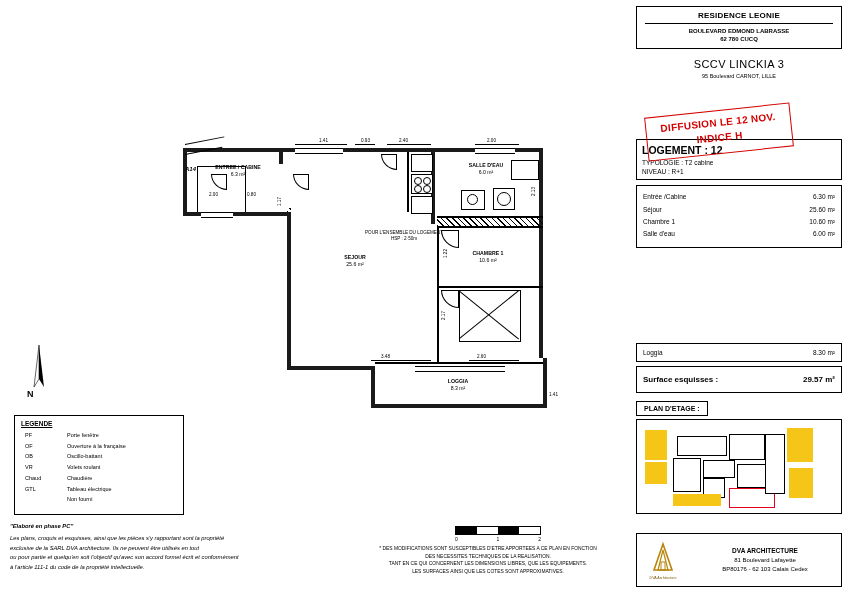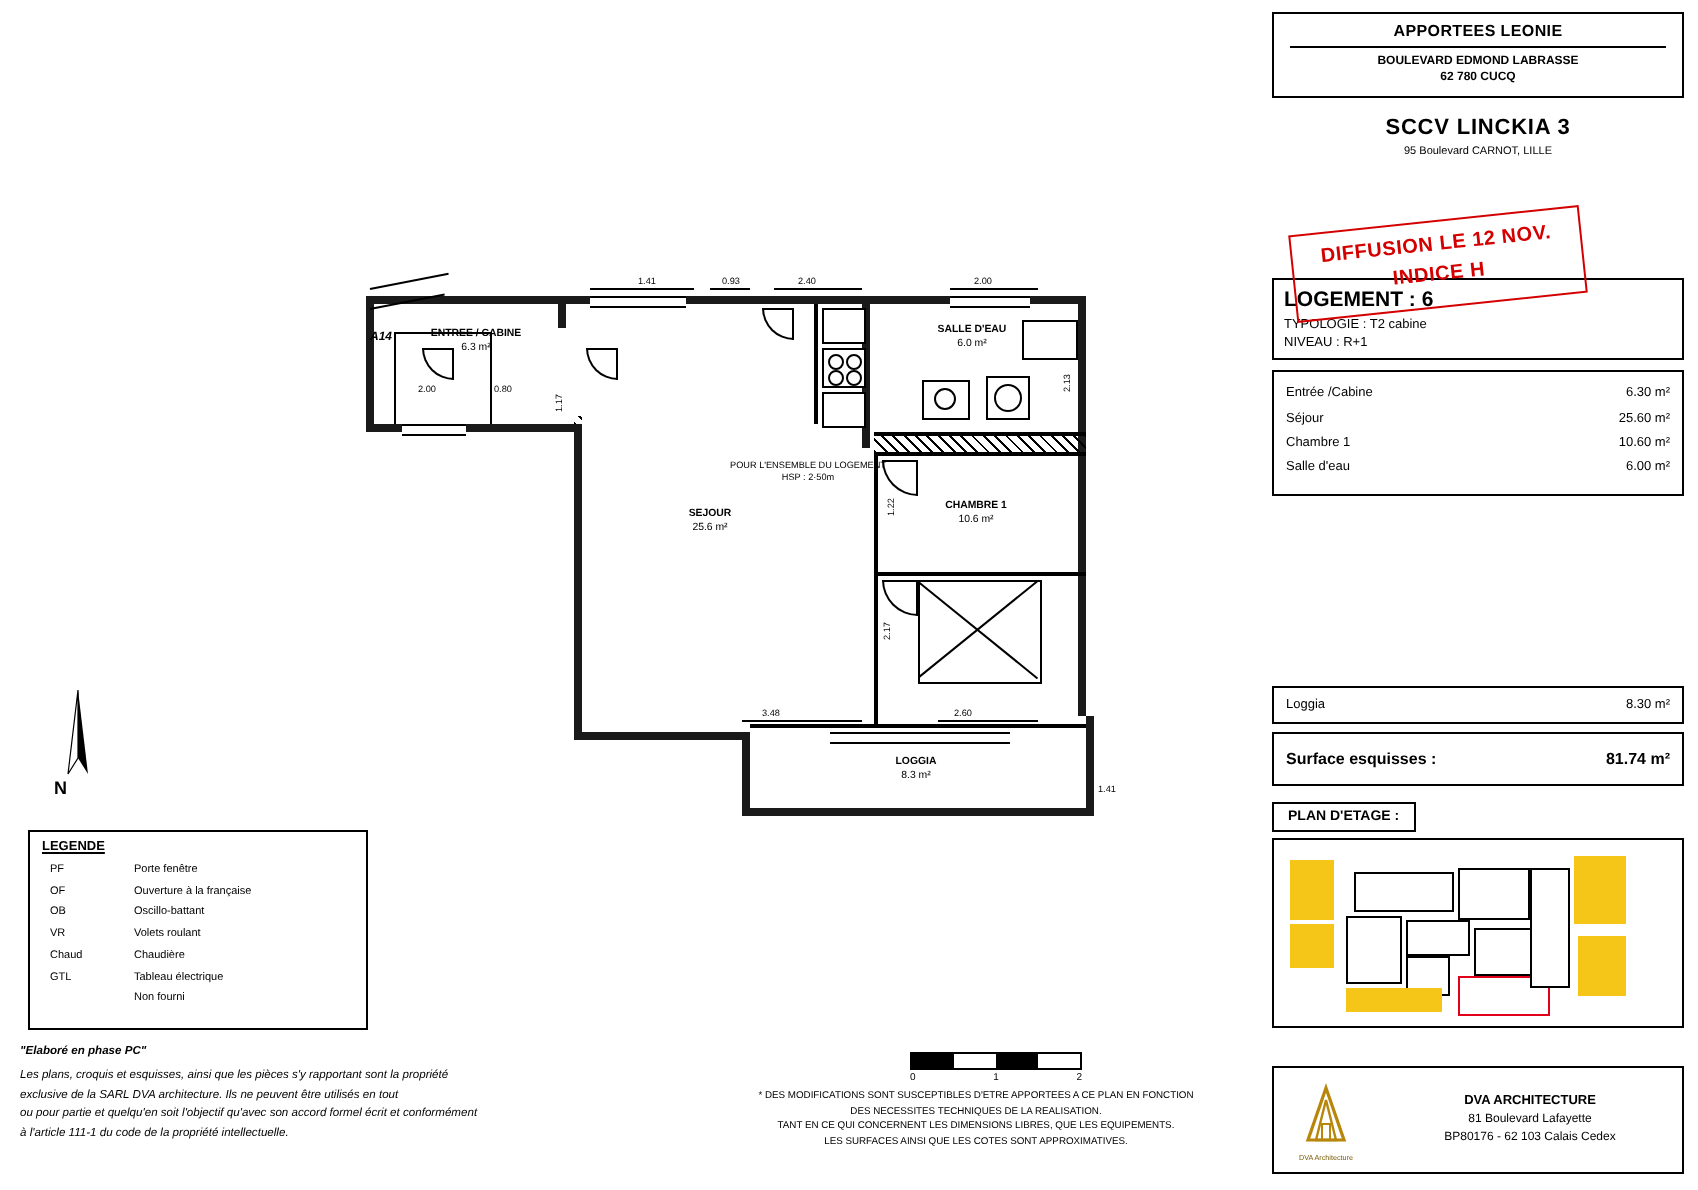--- a/index.html
+++ b/index.html
@@ -16,21 +16,21 @@
   
   .panel{position:absolute;left:636px;top:6px;width:206px;}
   .box{border:1px solid #000;background:#fff;box-sizing:border-box;}
 
   .hdr{padding:4px 2px 5px;text-align:center;}
   .hdr .t1{font-size:8px;font-weight:bold;letter-spacing:.2px;border-bottom:1px solid #000;padding-bottom:3px;margin:0 6px 3px;}
   .hdr .t2{font-size:6px;font-weight:bold;line-height:1.35;}
   .hdr .t3{font-size:6px;font-weight:bold;line-height:1.35;}
 
   .client{margin-top:7px;text-align:center;padding:2px 0 4px;}
-  .client .c1{font-size:11px;letter-spacing:.4px;font-weight:bold;}
+  .client .c1{font-size:11px;letter-spacing:.4px;}
   .client .c2{font-size:5.5px;margin-top:3px;}
 
   .diffusion{position:absolute;left:646px;top:110px;width:144px;height:42px;border:1.4px solid #d40000;transform:rotate(-6deg);}
   .diffusion .d1{color:#d40000;font-size:10px;font-weight:bold;text-align:center;margin-top:6px;letter-spacing:.3px;}
   .diffusion .d2{color:#d40000;font-size:10px;font-weight:bold;text-align:center;margin-top:4px;letter-spacing:.3px;}
 
   .logement{margin-top:56px;}
   .logement .l1{font-size:10.5px;font-weight:bold;padding:4px 4px 2px 5px;}
   .logement .l2{font-size:6.5px;padding:1px 5px;}
   .logement .l3{font-size:6.5px;padding:1px 5px 4px;}
@@ -105,32 +105,32 @@
   .arrowline{position:absolute;background:#000;height:.7px;}
 </style>
 </head>
 <body>
 
 <div class="page">
 
   <div class="panel">
 
     <div class="box hdr">
-      <div class="t1">APPORTEES LEONIE</div>
+      <div class="t1">RESIDENCE LEONIE</div>
       <div class="t2">BOULEVARD EDMOND LABRASSE</div>
       <div class="t3">62 780 CUCQ</div>
     </div>
 
     <div class="client">
       <div class="c1">SCCV LINCKIA 3</div>
       <div class="c2">95 Boulevard CARNOT, LILLE</div>
     </div>
 
     <div class="box logement">
-      <div class="l1">LOGEMENT : 6</div>
+      <div class="l1">LOGEMENT : 12</div>
       <div class="l2">TYPOLOGIE :   T2 cabine</div>
       <div class="l3">NIVEAU :      R+1</div>
     </div>
 
     <div class="box areas">
       <div class="arow">
         <span class="lbl">Entrée /Cabine</span>
         <span class="val">6.30 m²</span>
       </div>
       <div class="arow">
@@ -150,21 +150,21 @@
     <div class="box loggia">
       <div class="arow">
         <span class="lbl">Loggia</span>
         <span class="val">8.30 m²</span>
       </div>
     </div>
 
     <div class="box surf">
       <div class="arow">
         <span class="lbl">Surface esquisses :</span>
-        <span class="val">81.74 m²</span>
+        <span class="val">29.57 m²</span>
       </div>
     </div>
 
     <div class="box planetage">PLAN D'ETAGE :</div>
 
     <div class="box minimap">
 
       <div class="mm-shape" style="left:8px;top:10px;width:22px;height:30px;background:#f5c518;"></div>
       <div class="mm-shape" style="left:8px;top:42px;width:22px;height:22px;background:#f5c518;"></div>
       <div class="mm-shape" style="left:150px;top:8px;width:26px;height:34px;background:#f5c518;"></div>

